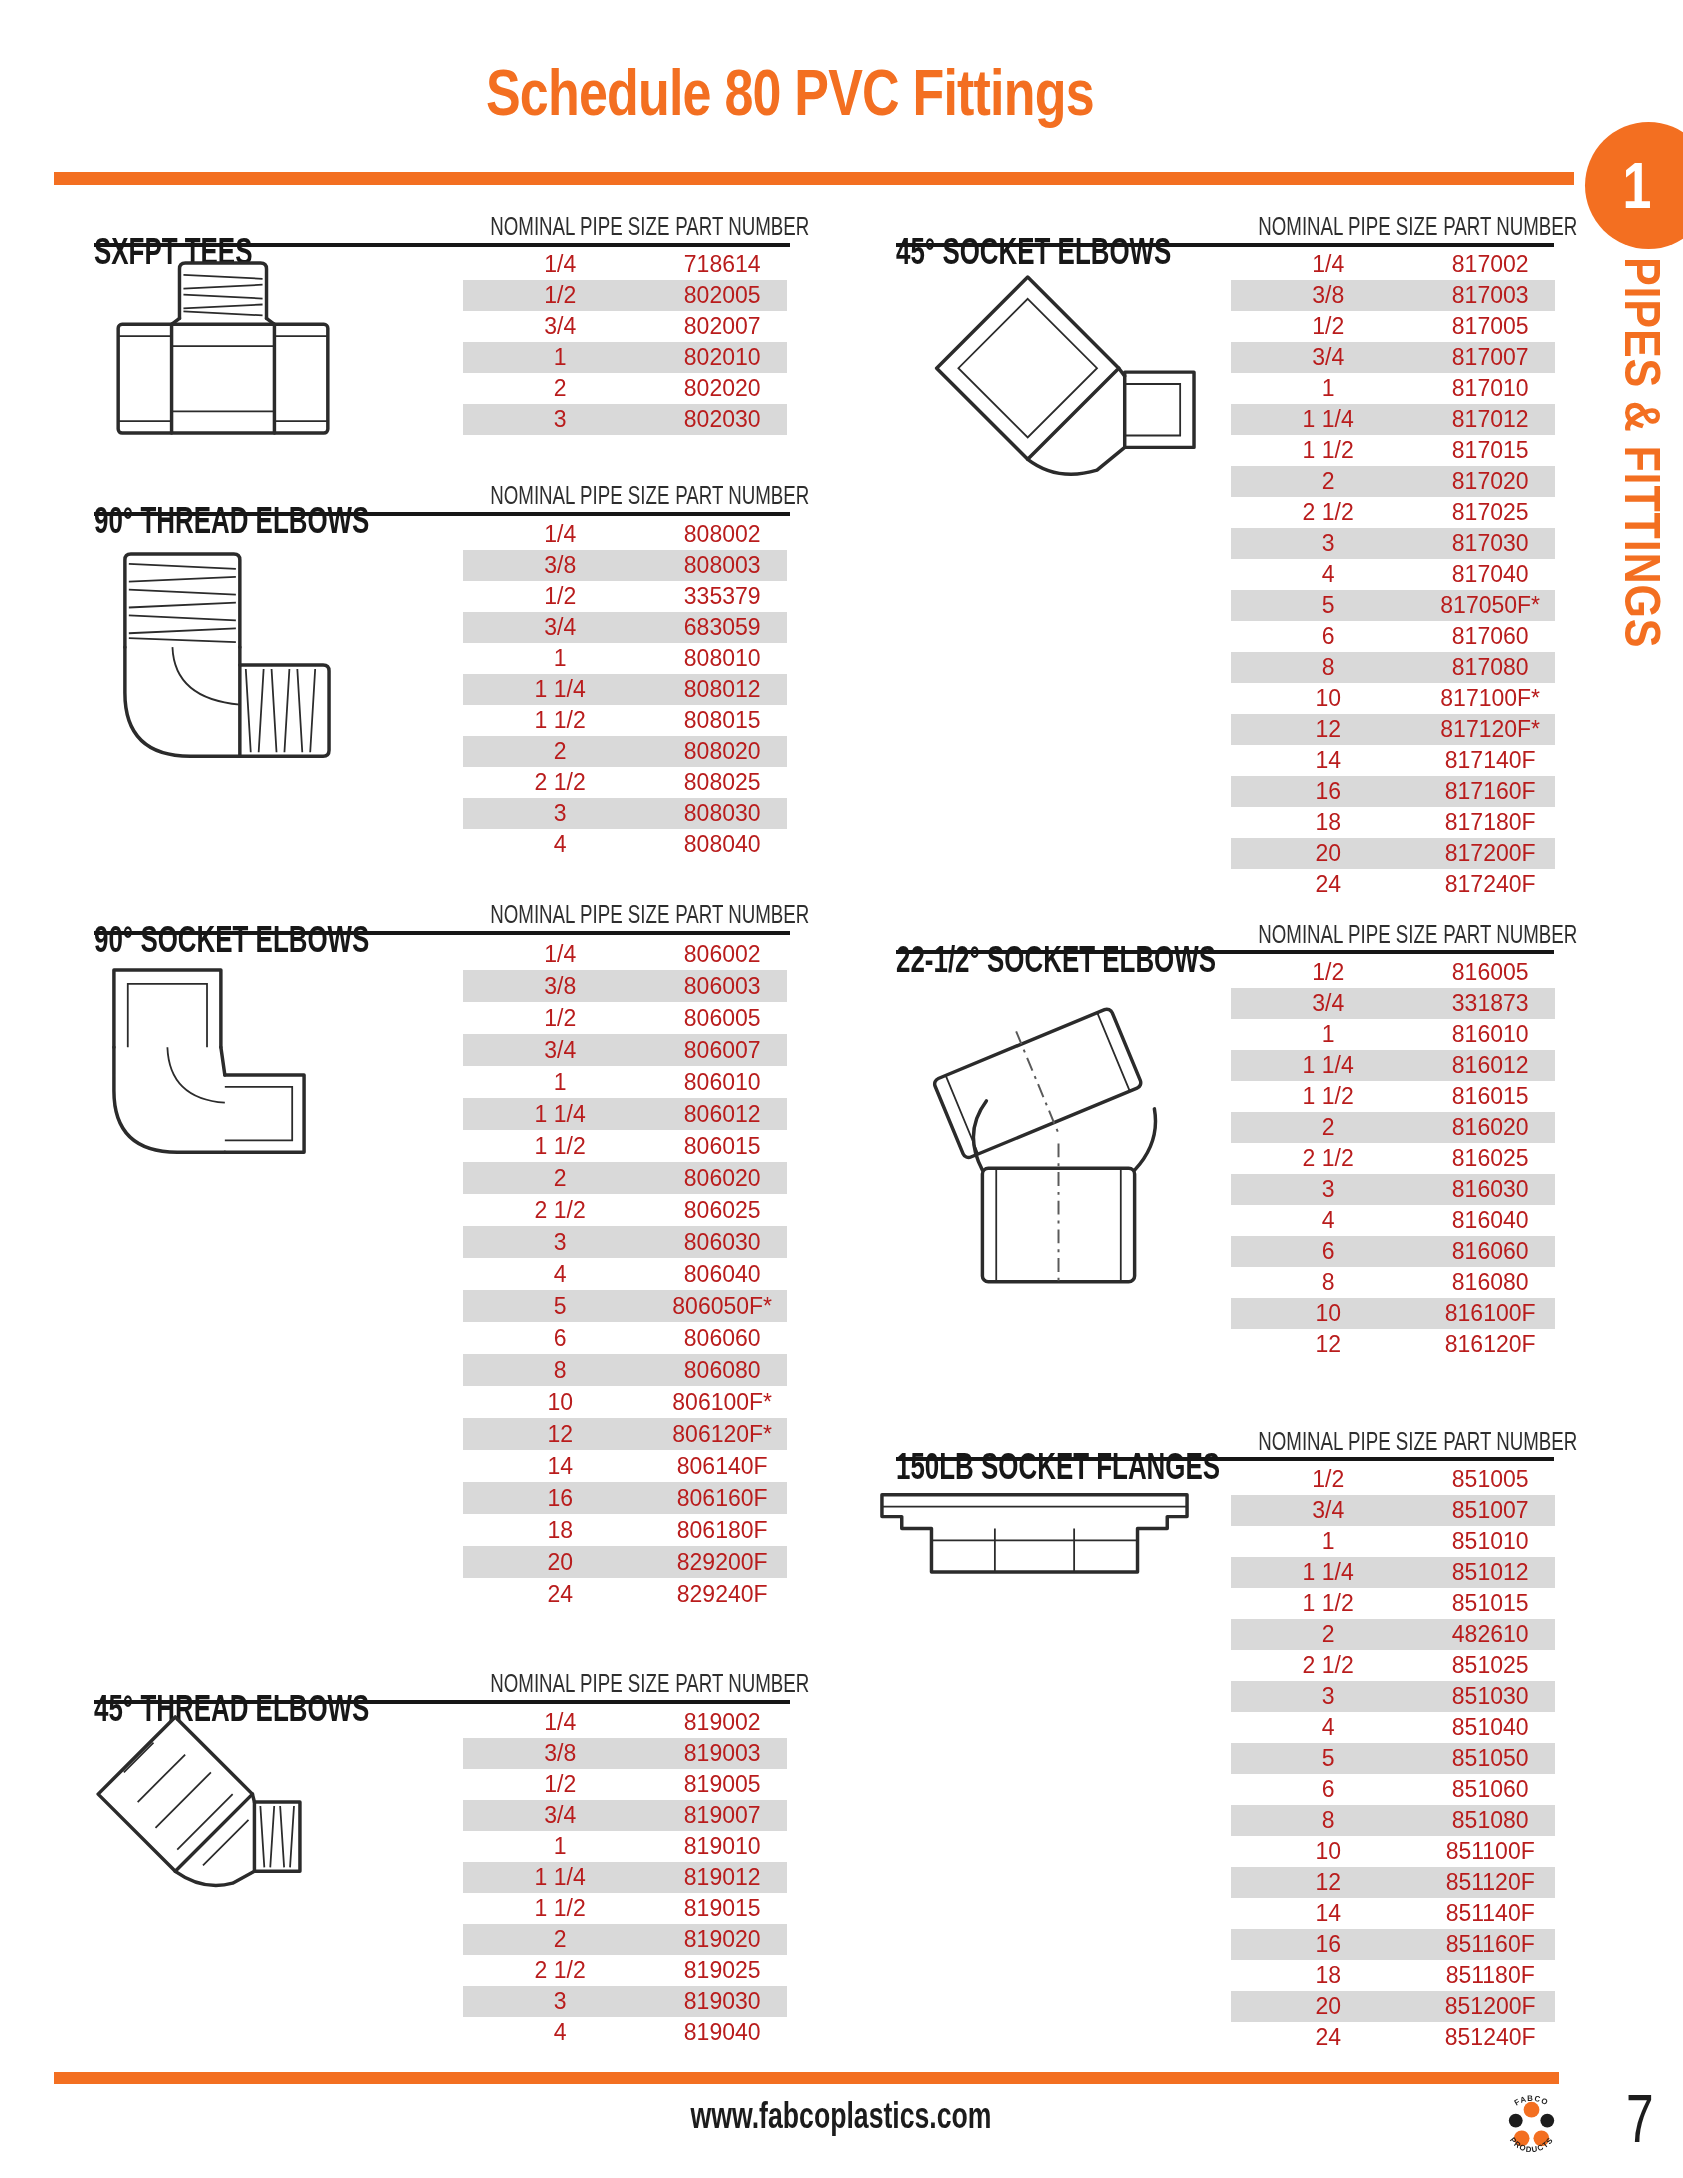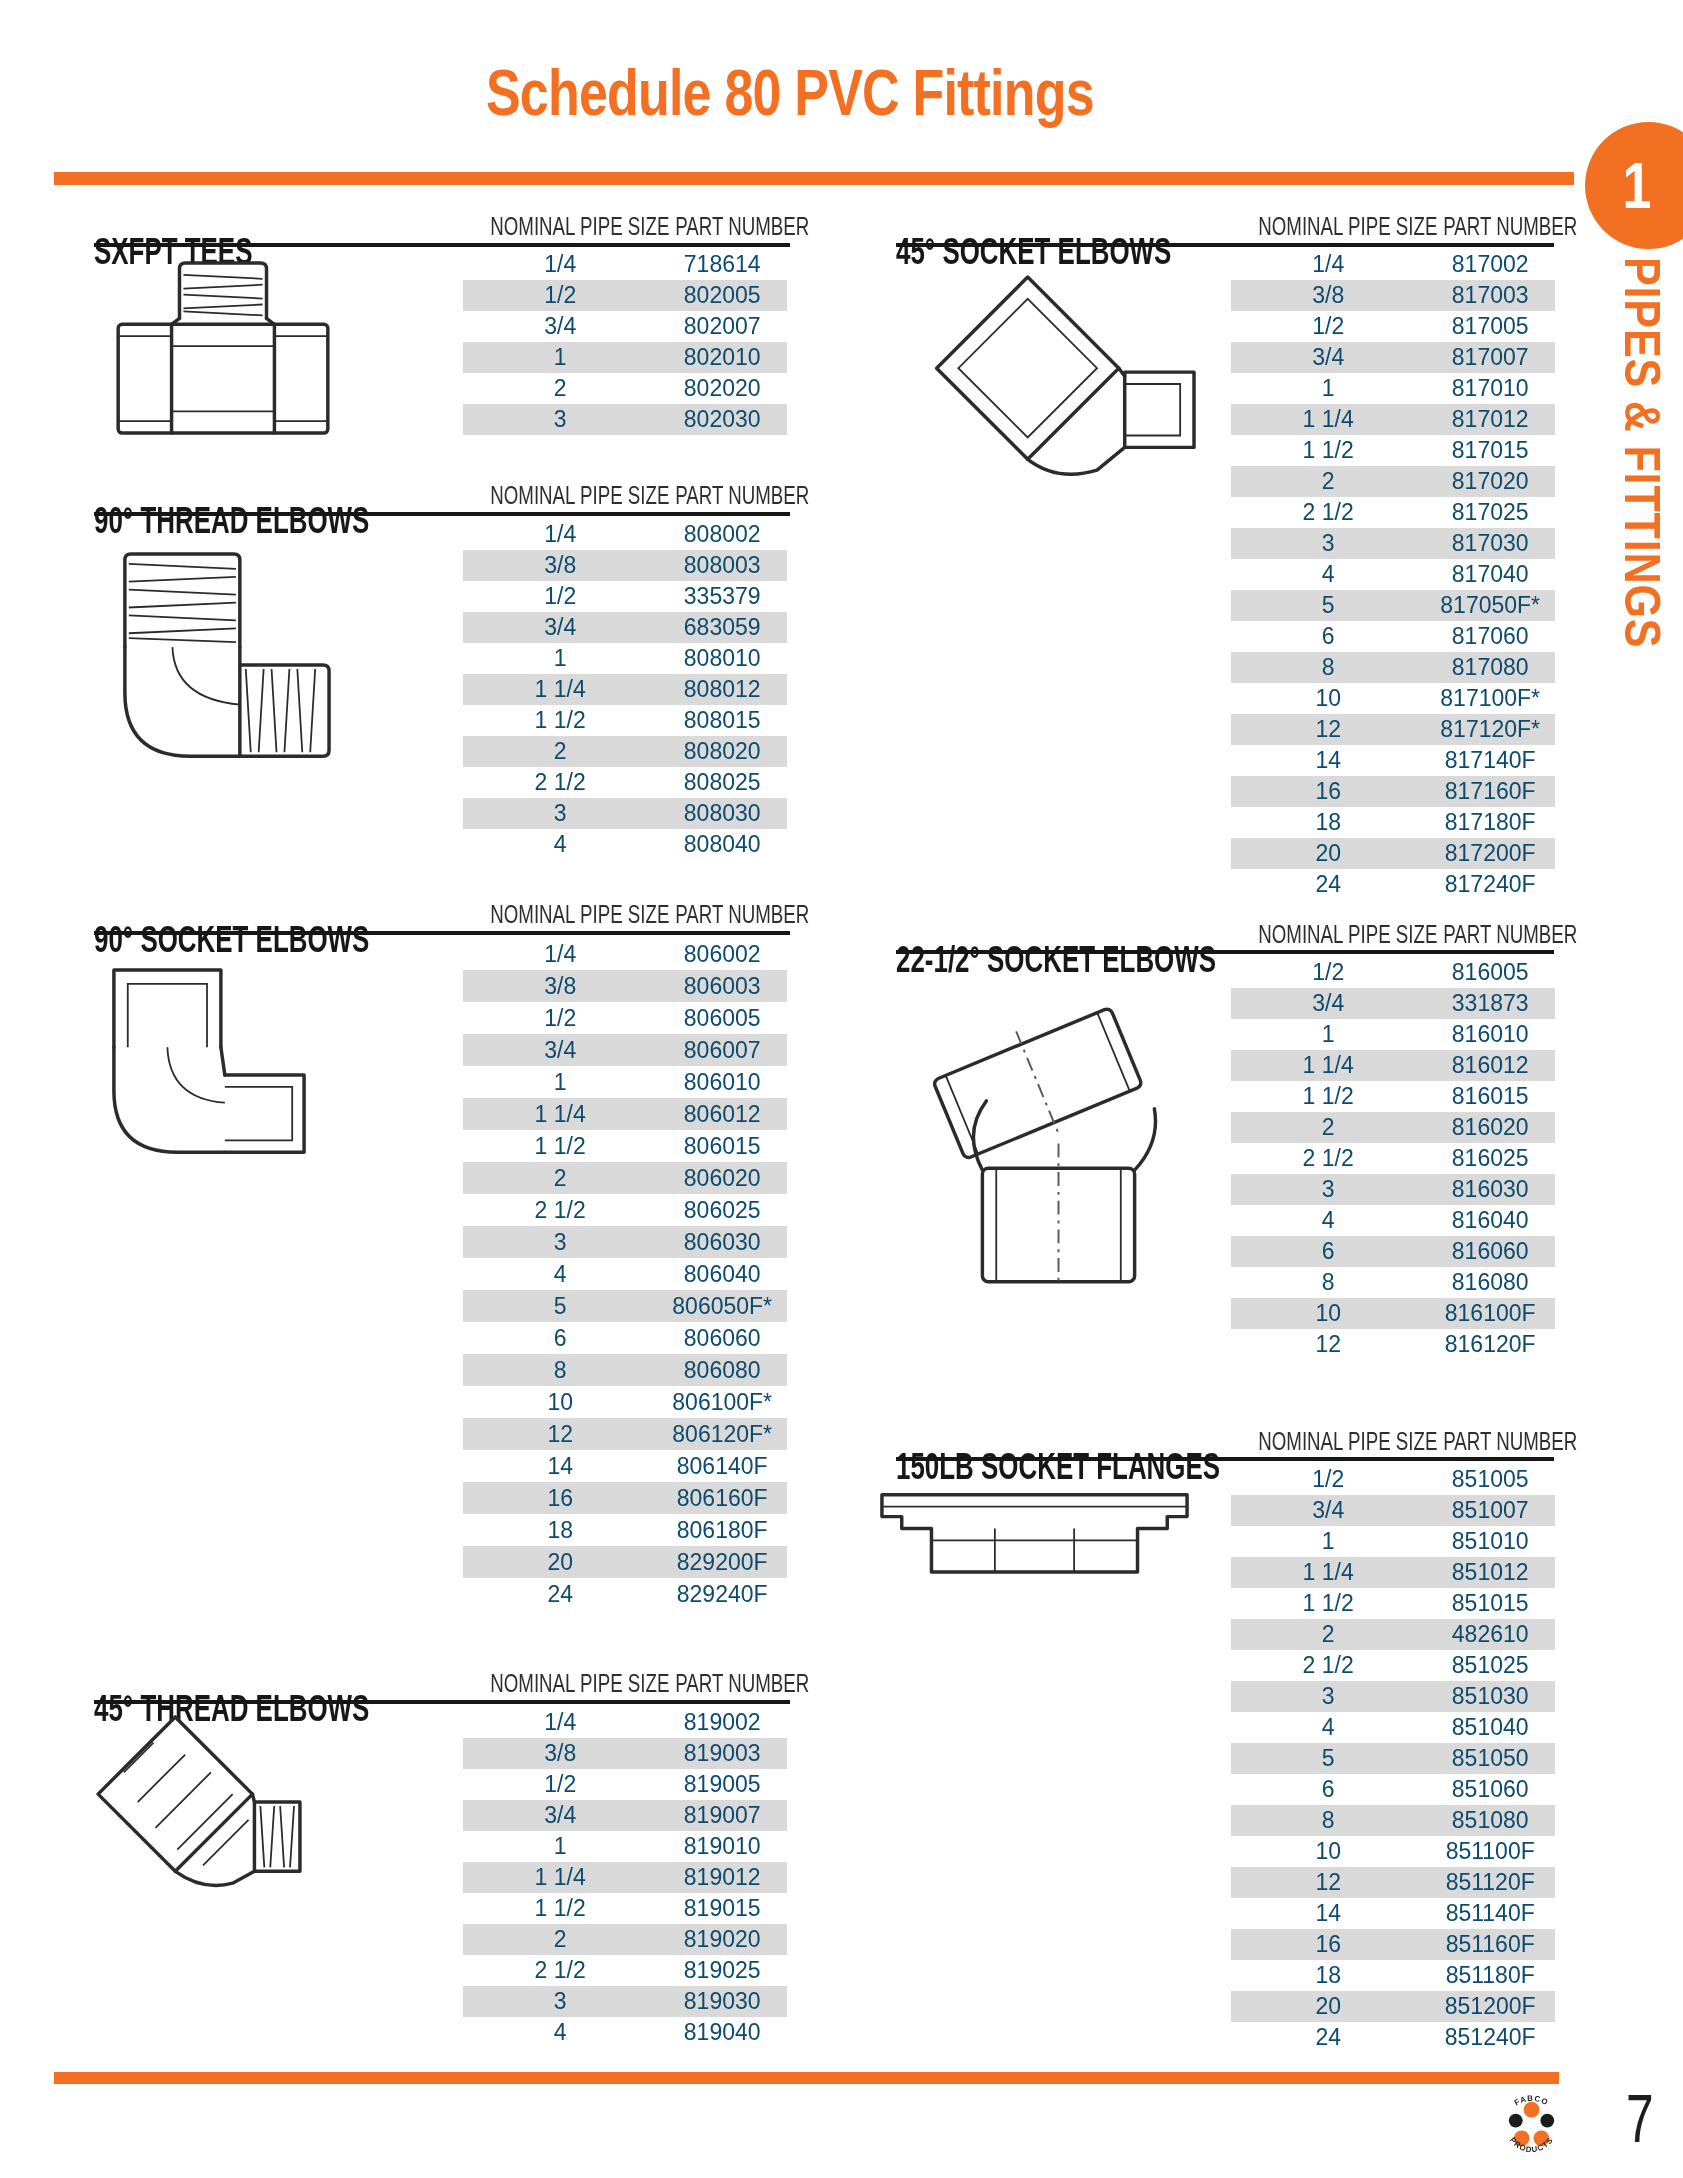--- a/index.html
+++ b/index.html
@@ -19,21 +19,21 @@
   .sec-title { position:absolute; font-size:36px; font-weight:bold; color:#171717;
                transform:scaleX(0.72); transform-origin:left top; white-space:nowrap; }
 
   .col-heads { position:absolute; width:324px; display:flex; color:#2e2e2e; }
   .col-heads span { display:block; font-size:26px; transform:scaleX(0.72); white-space:nowrap; }
   .ch-size { width:60%; text-align:center; }
   .ch-part { width:40%; text-align:center; }
 
   .rule { position:absolute; height:4px; background:#161616; }
 
-  .tbl { position:absolute; width:324px; font-size:23px; color:#0c4a6e; }
+  .tbl { position:absolute; width:324px; font-size:23px; color:#b91c1c; }
   .trow { display:flex; height:var(--rh); align-items:center; }
   .trow.alt { background:var(--stripe); }
   .cell-size { width:60%; text-align:center; }
   .cell-part { width:40%; text-align:center; }
 
   .draw { position:absolute; }
   .draw svg { display:block; }
   .ln     { stroke:#2b2b2b; stroke-width:3.5; fill:none; stroke-linejoin:round; stroke-linecap:round; }
   .lnthin { stroke:#2b2b2b; stroke-width:1.8; fill:none; }
   .dash   { stroke:#5a5a5a; stroke-width:2; fill:none; stroke-dasharray:14 6 3 6; }
@@ -630,20 +630,23 @@
     <div class="draw" style="left:876px; top:1475px;">
       <svg width="317" height="109" viewBox="0 0 320 110">
         <path class="ln" d="M6,20 H314 V42 H294 V54 H264 V98 H56 V54 H26 V42 H6 Z"></path>
         <path class="lnthin" d="M6,32 H314 M120,54 V98 M200,54 V98 M56,66 H264"></path>
       </svg>
     </div>
   </div>
 
   
   <div class="bar bottom"></div>
+  <div class="footer-url">
+    <span>www.fabcoplastics.com</span>
+  </div>
 
   <div class="logo">
     <svg width="71" height="73" viewBox="0 0 72 74">
       <defs>
         <path id="arcTop" d="M9,38 A26,26 0 0 1 61,38"></path>
         <path id="arcBot" d="M9,38 A26,26 0 0 0 61,38"></path>
       </defs>
       <circle cx="35" cy="21" r="8" fill="#F36F21"></circle>
       <circle cx="51" cy="32" r="7" fill="#1d1d1d"></circle>
       <circle cx="45" cy="50" r="8" fill="#F36F21"></circle>

